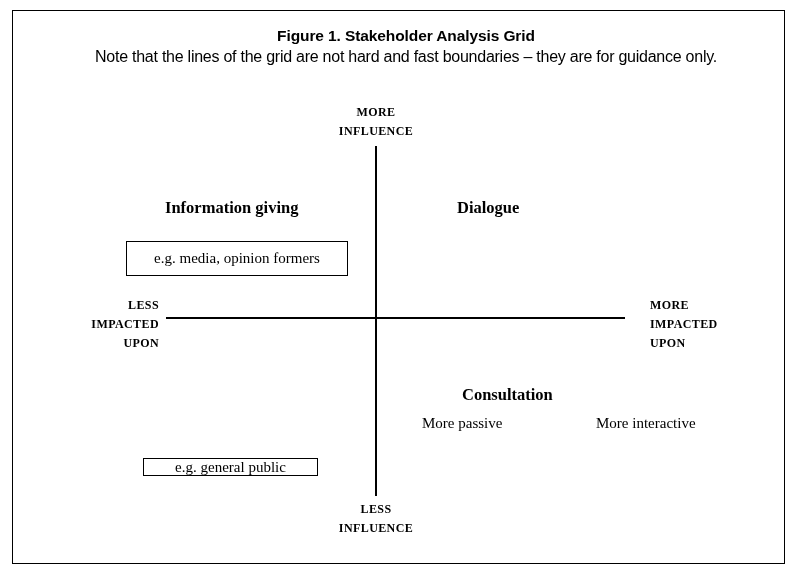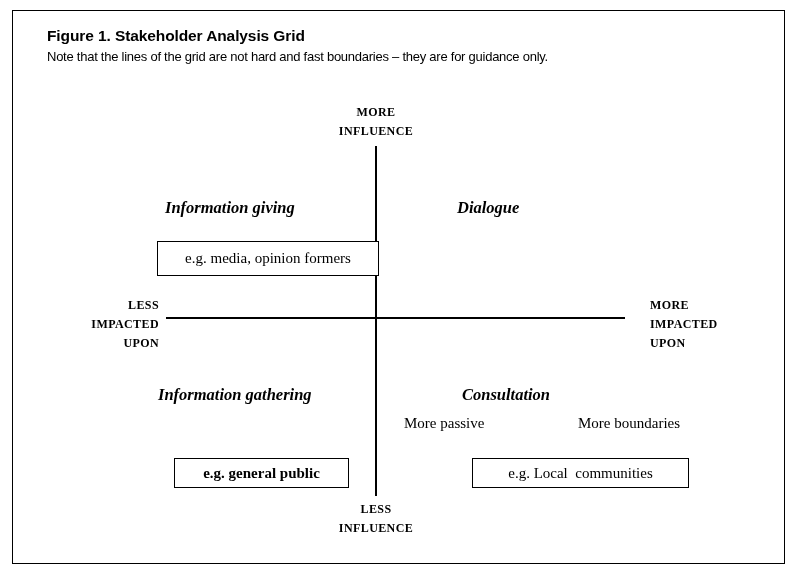--- a/index.html
+++ b/index.html
@@ -22,36 +22,37 @@
     width: 773px;
     height: 554px;
     border: 1.5px solid #000000;
     box-sizing: border-box;
     background: #ffffff;
   }
 
   
   #caption-block {
     position: absolute;
-    left: 34px;
+    left: 23px;
     top: 14px;
     width: 740px;
+    text-align: center;
   }
   .caption-title {
     font-family: "Liberation Sans", sans-serif;
     font-weight: bold;
     font-size: 15.5px;
     line-height: 21px;
     letter-spacing: -0.1px;
     white-space: nowrap;
   }
   .caption-note {
     font-family: "Liberation Sans", sans-serif;
     font-weight: normal;
-    font-size: 13px;
+    font-size: 16px;
     line-height: 21px;
     letter-spacing: -0.25px;
     white-space: nowrap;
   }
 
   
   #axis-vertical {
     position: absolute;
     left: 362px;
     top: 135px;
@@ -100,56 +101,55 @@
     top: 285px;
     width: 140px;
     text-align: left;
   }
 
   
   .quadrant-heading {
     position: absolute;
     font-family: "Liberation Serif", serif;
     font-weight: bold;
-    font-style: italic;
     font-size: 16.5px;
     white-space: nowrap;
   }
   #heading-info-giving    { left: 152px; top: 187px; }
   #heading-dialogue       { left: 444px; top: 187px; }
   #heading-info-gathering { left: 145px; top: 374px; }
   #heading-consultation   { left: 449px; top: 374px; text-align: center; }
 
   
   .sub-label {
     position: absolute;
     font-family: "Liberation Serif", serif;
     font-size: 15px;
     white-space: nowrap;
+    margin-left: 18px;
   }
   #sub-more-passive     { left: 391px; top: 404px; }
   #sub-more-interactive { left: 565px; top: 404px; }
 
   
   .example-box {
     position: absolute;
     border: 1.5px solid #000000;
     box-sizing: border-box;
     background: #ffffff;
     display: flex;
     align-items: center;
     justify-content: center;
     font-family: "Liberation Serif", serif;
     font-size: 15px;
     white-space: pre;
-    margin-left: 31px;
   }
   #box-media        { left: 113px; top: 230px; width: 222px; height: 35px; }
   #box-government   { left: 386px; top: 230px; width: 325px; height: 37px; }
-  #box-public       { left: 130px; top: 447px; width: 175px; height: 30px; font-weight: bold; }
+  #box-public       { left: 130px; top: 447px; width: 175px; height: 18px; }
   #box-communities  { left: 428px; top: 447px; width: 217px; height: 30px; }
 </style>
 </head>
 <body>
 
 <div id="figure-frame">
 
   <div id="caption-block">
     <div class="caption-title">Figure 1. Stakeholder Analysis Grid</div>
     <div class="caption-note">Note that the lines of the grid are not hard and fast boundaries – they are for guidance only.</div>
@@ -178,21 +178,19 @@
     <div>MORE</div>
     <div>IMPACTED</div>
     <div>UPON</div>
   </div>
 
   <div class="quadrant-heading" id="heading-info-giving">Information giving</div>
   <div class="example-box" id="box-media">e.g. media, opinion formers</div>
 
   <div class="quadrant-heading" id="heading-dialogue">Dialogue</div>
 
-  <div class="quadrant-heading" id="heading-info-gathering">Information gathering</div>
   <div class="example-box" id="box-public">e.g. general public</div>
 
   <div class="quadrant-heading" id="heading-consultation">Consultation</div>
   <div class="sub-label" id="sub-more-passive">More passive</div>
-  <div class="sub-label" id="sub-more-interactive">More boundaries</div>
-  <div class="example-box" id="box-communities">e.g. Local  communities</div>
+  <div class="sub-label" id="sub-more-interactive">More interactive</div>
 
 </div>
 
 </body></html>

